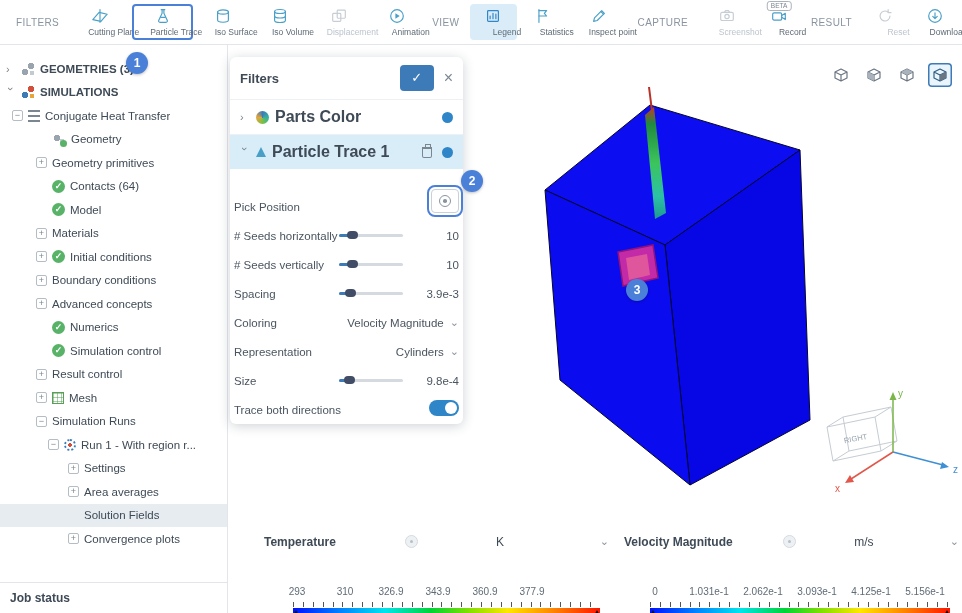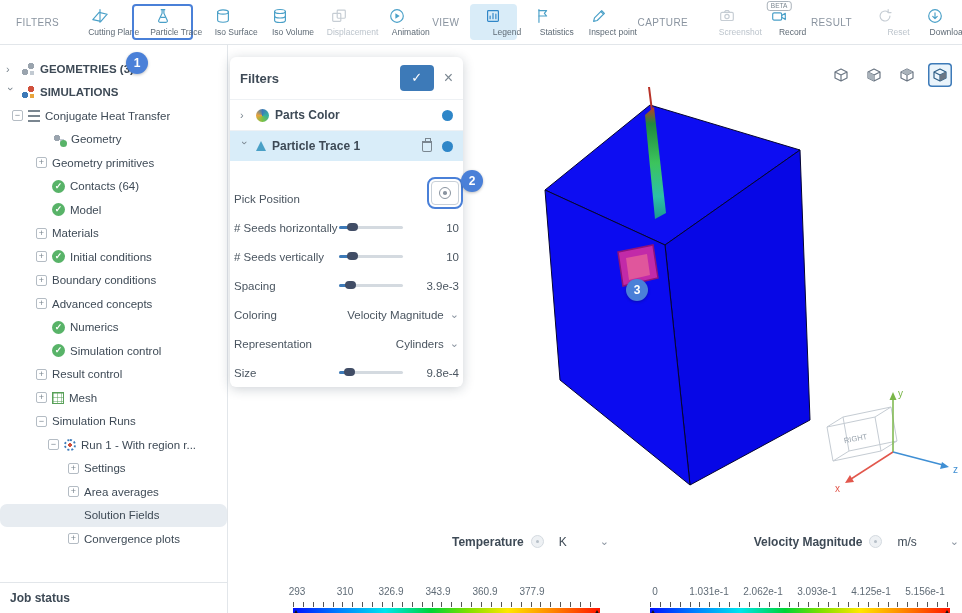--- a/index.html
+++ b/index.html
@@ -29,21 +29,21 @@
   .tb-item.disabled .tbi .s { stroke:#c6cdd4; }
   .tb-item.selected .tbi .s { stroke:#2f86c8; }
   .beta { position:absolute; top:-3px; left:50%; transform:translateX(-50%);
     font-size:6.5px; color:#7a8690; border:1px solid #aab3bb; border-radius:3px;
     padding:0 3px; background:#fff; line-height:8px; }
   
   .sidebar { position:absolute; top:45px; left:0; width:228px; height:568px;
     border-right:1px solid #e2e6ea; background:#fff; }
   .tree { padding-top:12px; font-size:11.5px; }
   .tree-row { display:flex; align-items:center; height:23.5px; gap:5px; cursor:pointer; white-space:nowrap; }
-  .tree-row.selected { background:#e7ecf1;border-radius:7px; }
+  .tree-row.selected { background:#e7ecf1; }
   .t-label { color:#3e4a56; overflow:hidden; text-overflow:ellipsis; }
   .t-label.bold { font-weight:bold; }
   .d0 { padding-left:6px; } .d1 { padding-left:12px; } .d2 { padding-left:36px; }
   .d3 { padding-left:48px; } .d4 { padding-left:68px; }
   .exp { width:11px; height:11px; flex:none; border:1px solid #b4bcc4; border-radius:2px;
     font-size:9px; line-height:9px; text-align:center; color:#7a8690; background:#fff; }
   .spacer { width:11px; flex:none; }
   .chev { color:#7a8690; font-size:11px; width:10px; flex:none; display:inline-block; }
   .chev.down { transform:rotate(90deg); }
   .ico-mol { width:14px; height:14px; flex:none;
@@ -78,21 +78,21 @@
   .vi-btn { width:24px; height:24px; display:flex; align-items:center; justify-content:center;
     border-radius:4px; cursor:pointer; }
   .vi-btn.selected { background:#eaf4fb; box-shadow: inset 0 0 0 1.5px #3d7ab8; }
   .vi { width:16px; height:16px; }
   .vi .s { stroke:#6b7683; fill:none; stroke-width:1.2; stroke-linejoin:round; }
   .vi-btn.selected .vi .s { stroke:#2f5f86; }
   
   .legend { position:absolute; top:488px; }
   #legend-temp { left:35px; width:345px; }
   #legend-vel  { left:395px; width:335px; }
-  .lg-head { display:flex; justify-content:flex-end; align-items:center; gap:7px;
+  .lg-head { display:flex; justify-content:space-between; align-items:center; gap:7px;
     font-size:12px; font-weight:bold; color:#3e4a56; height:17px; }
   .lg-chip { width:13px; height:13px; border-radius:50%; background:#eef1f4;
     border:1px solid #d4dae0; position:relative; flex:none; }
   .lg-chip::after { content:''; position:absolute; inset:4px; border-radius:50%; background:#b7c0c8; }
   .lg-unit { font-weight:normal; margin-left:8px; }
   .lg-chev { font-weight:normal; color:#8a94a0; margin-left:26px; font-size:11px; }
   .lg-ticks { position:relative; height:13px; margin-top:36px; font-size:10px;
     color:#5f6b76; font-weight:normal; }
   .lg-ticks span { position:absolute; transform:translateX(-50%); white-space:nowrap; }
   .cbar { position:relative; margin-top:9px; height:10px;
@@ -107,21 +107,21 @@
   
   .filters-panel { position:absolute; left:230px; top:57px; width:233px; background:#fff;
     border-radius:6px; box-shadow:0 2px 12px rgba(30,50,70,.22); z-index:20; padding-bottom:8px; }
   .f-head { display:flex; align-items:center; padding:8px 10px; }
   .f-title { font-size:13px; font-weight:bold; flex:1; }
   .f-apply { width:34px; height:26px; background:#3d7ab8; border-radius:4px; color:#fff;
     text-align:center; line-height:26px; font-size:13px; cursor:pointer; }
   .f-close { margin-left:10px; color:#7a8690; font-size:16px; cursor:pointer; line-height:16px; }
   .f-section { display:flex; align-items:center; gap:6px; padding:8px 10px; border-top:1px solid #eef1f4; cursor:pointer; }
   .f-section.selected { background:#d9edf9; }
-  .f-sec-label { font-weight:bold; font-size:12px; flex:1; color:#3e4a56; }
+  .f-sec-label { font-weight:bold; font-size:16px; flex:1; color:#3e4a56; }
   .dot { width:11px; height:11px; border-radius:50%; background:#2e86c8; flex:none; }
   .ico-palette { width:13px; height:13px; border-radius:50%; flex:none;
     background: conic-gradient(#3d7ab8,#35b0a0,#7ac143,#e8a43c,#3d7ab8); }
   .ico-flask-s { width:0; height:0; flex:none; border-left:5px solid transparent;
     border-right:5px solid transparent; border-bottom:10px solid #49a0c6; }
   .ico-trash { width:10px; height:11px; flex:none; border:1px solid #7a8690; border-top:2px solid #7a8690;
     border-radius:0 0 2px 2px; position:relative; margin-right:4px; }
   .ico-trash::before { content:''; position:absolute; top:-5px; left:2px; width:4px; height:2px;
     border:1px solid #7a8690; border-bottom:none; }
   .f-row { display:flex; align-items:flex-end; padding:0 4px; height:29px; font-size:11.5px; color:#4a5560; }
@@ -545,17 +545,21 @@
   </div>
   <div class="f-row">
     <span class="f-label">Size</span>
     <div class="slider">
       <span class="track"></span>
         <span class="fill" style="width:13%"></span>
         <span class="knob" style="left:8%"></span>
     </div>
     <span class="f-val">9.8e-4</span>
   </div>
+  <div class="f-row">
+    <span class="f-label">Trace both directions</span>
+    <span class="toggle"></span>
+  </div>
 </div>
 
 <div class="badge" style="left:126px;top:52px">1</div>
 <div class="badge" style="left:461px;top:170px">2</div>
 <div class="badge" style="left:626px;top:279px">3</div>
 
 </body></html>

